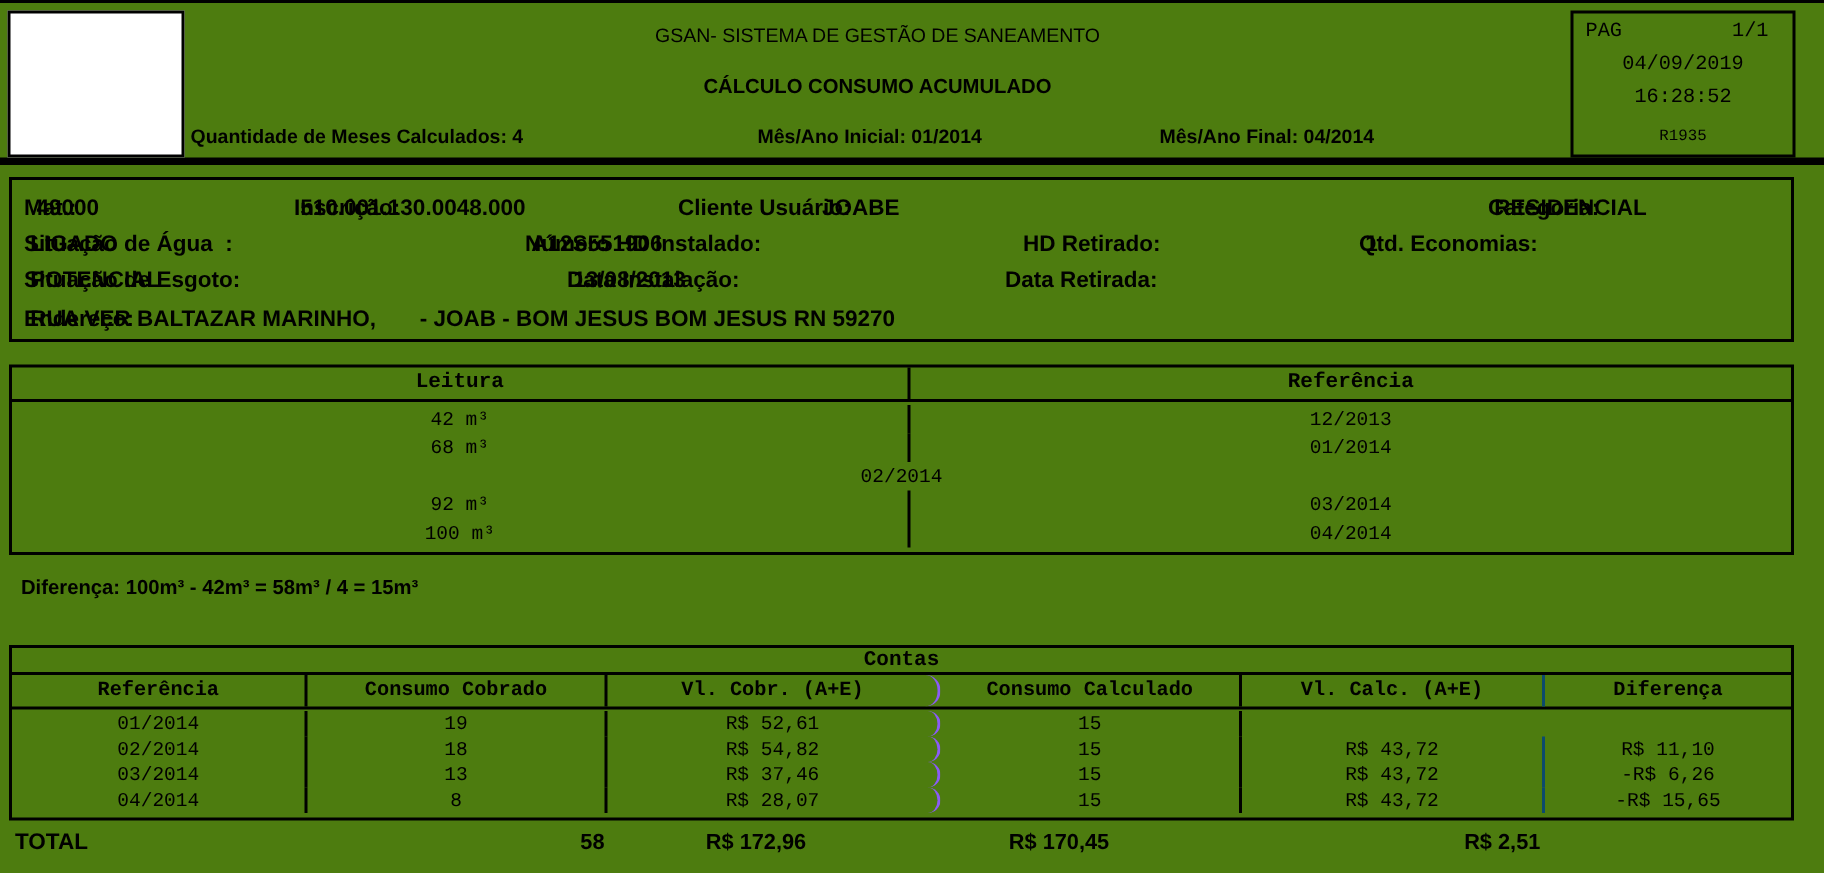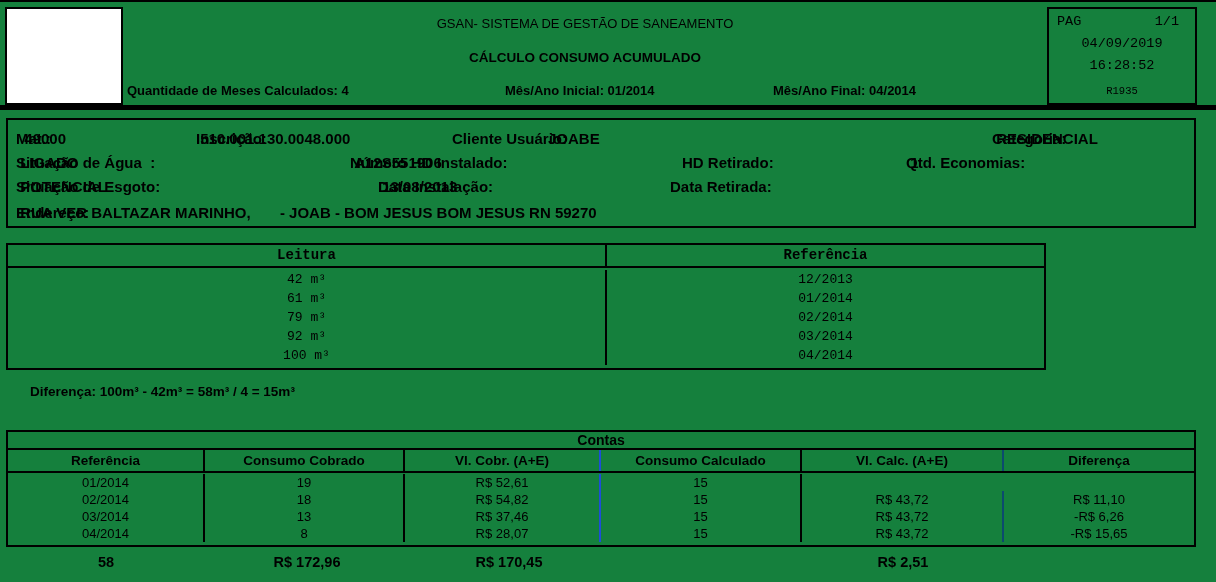--- a/index.html
+++ b/index.html
@@ -1,18 +1,18 @@
 <!DOCTYPE html>
 <html><head>
 <meta charset="utf-8">
 <style>
   * { margin:0; padding:0; box-sizing:border-box; }
   html,body { background:#ffffff; }
   body { font-family:"Liberation Sans", sans-serif; color:#000; }
-  .page { position:relative; width:1216px; height:582px; background:#15803d; overflow:hidden; }
+  .page { position:relative; width:1216px; height:582px; background:#4d7c0f; overflow:hidden; }
 
   
   .report-header { position:absolute; left:0; top:0; width:1216px; height:110px;
                    border-top:2px solid #000; border-bottom:5px solid #000; }
   .logo-box { position:absolute; left:5px; top:5px; width:118px; height:98px; border:2px solid #000; background:#fff; }
   .header-center { position:absolute; left:125px; top:0; width:920px; height:103px; }
   .sys-title { position:absolute; left:0; right:0; top:14px; text-align:center; font-size:13px; }
   .rep-title { position:absolute; left:0; right:0; top:48px; text-align:center; font-size:13.5px; font-weight:bold; }
   .hdr-row { position:absolute; left:0; top:81px; width:100%; font-weight:bold; font-size:13px; }
   .hdr-months { position:absolute; left:2px; }
@@ -24,56 +24,56 @@
   .pag-line { text-align:center; height:22px; }
   .pag-code { text-align:center; font-size:10.5px; margin-top:5px; }
 
   
   .info-box { position:absolute; left:6px; top:118px; width:1190px; height:110px; border:2px solid #000;
               font-weight:bold; font-size:15px; }
   .info-box span { position:absolute; white-space:pre; }
   .r1 { top:10px; } .r2 { top:34px; } .r3 { top:58px; } .r4 { top:84px; }
 
   
-  .leitura-table { position:absolute; left:6px; top:243px; width:1040px; border:2px solid #000;
+  .leitura-table { position:absolute; left:6px; top:243px; width:1190px; border:2px solid #000;
                    font-family:"Liberation Mono", monospace; font-size:13px; }
   .lt-row { display:flex; }
   .lt-head { border-bottom:2px solid #000; font-weight:bold; font-size:14px; }
   .lt-head .lt-cell { height:21px; line-height:21px; }
   .lt-cell { text-align:center; height:19px; line-height:19px; }
   .lt-c1 { width:599px; border-right:2px solid #000; }
   .lt-c2 { flex:1; }
   .lt-body { padding:2px 0 3px 0; }
 
   
-  .diferenca-line { position:absolute; left:14px; top:384px; font-weight:bold; font-size:13.5px;margin-left:16px; }
+  .diferenca-line { position:absolute; left:14px; top:384px; font-weight:bold; font-size:13.5px; }
 
   
   .contas-table { position:absolute; left:6px; top:430px; width:1190px; border:2px solid #000;
-                  font-family:Liberation Sans, sans-serif; font-size:13px; }
+                  font-family:Liberation Mono, monospace; font-size:13px; }
   .ct-title { text-align:center; font-weight:bold; font-size:14px; height:18px; line-height:17px;
               border-bottom:2px solid #000; }
   .ct-row { display:flex; }
   .ct-head { border-bottom:2px solid #000; font-weight:bold; font-size:13.5px; }
   .ct-head .ct-cell { height:21px; line-height:21px; }
   .ct-cell { text-align:center; height:17px; line-height:17px; }
   .cc1 { width:197px; border-right:2px solid #000; }
   .cc2 { width:200px; border-right:2px solid #000; }
-  .cc3 { width:196px; border-right:2px solid #1d4ed8; }
+  .cc3 { width:222px; border-right:2px solid #8b5cf6;border-radius:10px; }
   .cc4 { width:201px; border-right:2px solid #000; }
   .cc5 { width:202px; border-right:2px solid #0c4a6e; }
   .cc6 { flex:1; }
   .ct-body { padding:1px 0 3px 0; }
 
   
   .total-row { position:absolute; left:6px; top:551px; width:1190px; display:flex;
                font-weight:bold; font-size:14.5px; }
   .tt-cell { text-align:center; height:22px; line-height:22px; }
   .t1 { width:197px; text-align:left; padding-left:4px; font-size:15px; }
-  .t2 { width:200px; } .t3 { width:202px; } .t4 { width:201px; } .t5 { width:202px; } .t6 { flex:1; }
+  .t2 { width:200px;text-align:right; } .t3 { width:202px; } .t4 { width:201px; } .t5 { width:202px; } .t6 { flex:1; }
 </style>
 </head>
 <body>
 
 <div class="page">
 
   <div class="report-header">
     <div class="logo-box"></div>
     <div class="header-center">
       <div class="sys-title">GSAN- SISTEMA DE GESTÃO DE SANEAMENTO</div>
@@ -118,25 +118,24 @@
     <div class="lt-row lt-head">
       <div class="lt-cell lt-c1">Leitura</div>
       <div class="lt-cell lt-c2">Referência</div>
     </div>
     <div class="lt-body">
       <div class="lt-row">
         <div class="lt-cell lt-c1">42 m³</div>
         <div class="lt-cell lt-c2">12/2013</div>
       </div>
       <div class="lt-row">
-        <div class="lt-cell lt-c1">61 m³</div>
+        <div class="lt-cell lt-c1">68 m³</div>
         <div class="lt-cell lt-c2">01/2014</div>
       </div>
       <div class="lt-row">
-        <div class="lt-cell lt-c1">79 m³</div>
         <div class="lt-cell lt-c2">02/2014</div>
       </div>
       <div class="lt-row">
         <div class="lt-cell lt-c1">92 m³</div>
         <div class="lt-cell lt-c2">03/2014</div>
       </div>
       <div class="lt-row">
         <div class="lt-cell lt-c1">100 m³</div>
         <div class="lt-cell lt-c2">04/2014</div>
       </div>
@@ -183,19 +182,20 @@
         <div class="ct-cell cc2">8</div>
         <div class="ct-cell cc3">R$ 28,07</div>
         <div class="ct-cell cc4">15</div>
         <div class="ct-cell cc5">R$ 43,72</div>
         <div class="ct-cell cc6">-R$ 15,65</div>
       </div>
     </div>
   </div>
 
   <div class="total-row">
+    <div class="tt-cell t1">TOTAL</div>
     <div class="tt-cell t2">58</div>
     <div class="tt-cell t3">R$ 172,96</div>
     <div class="tt-cell t5">R$ 170,45</div>
     <div class="tt-cell t6">R$ 2,51</div>
   </div>
 
 </div>
 
 </body></html>

